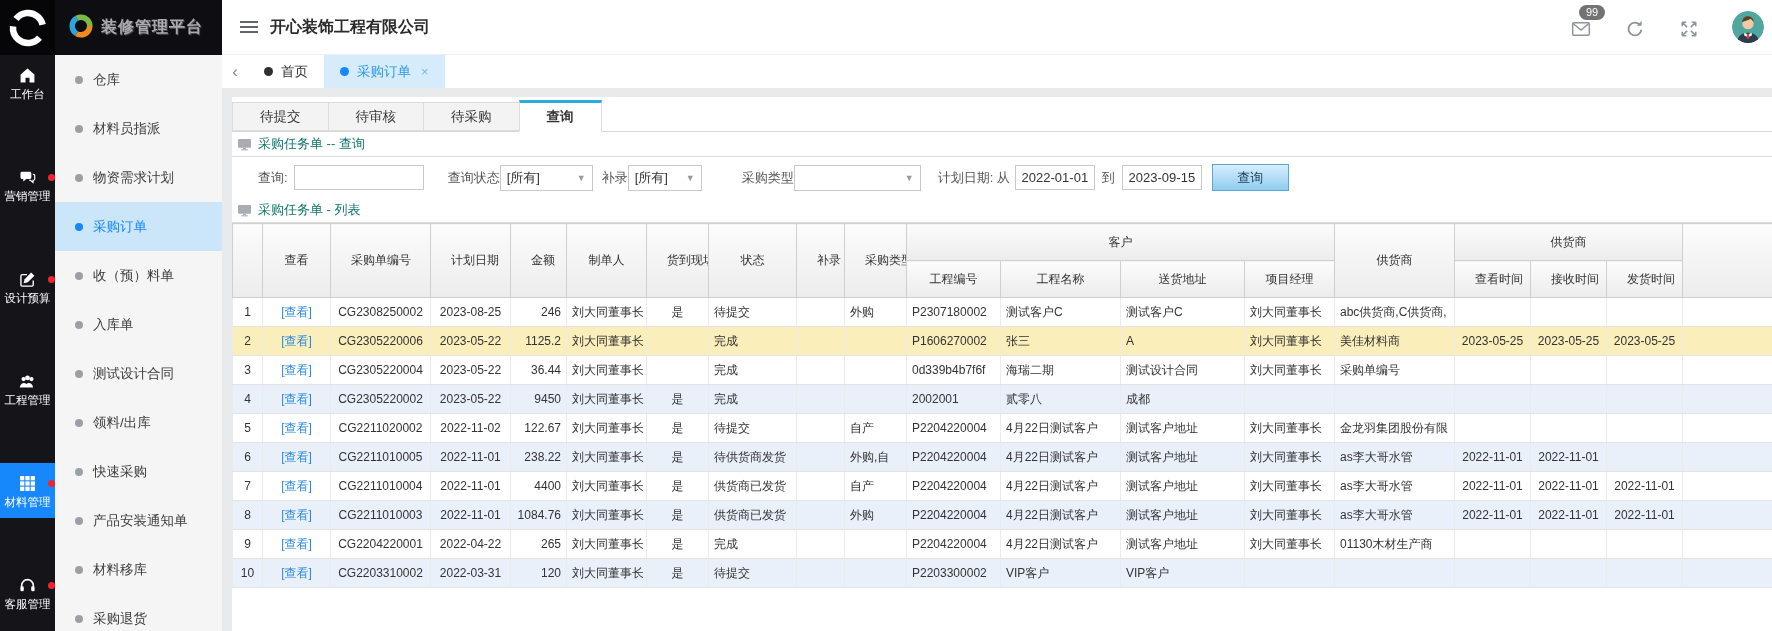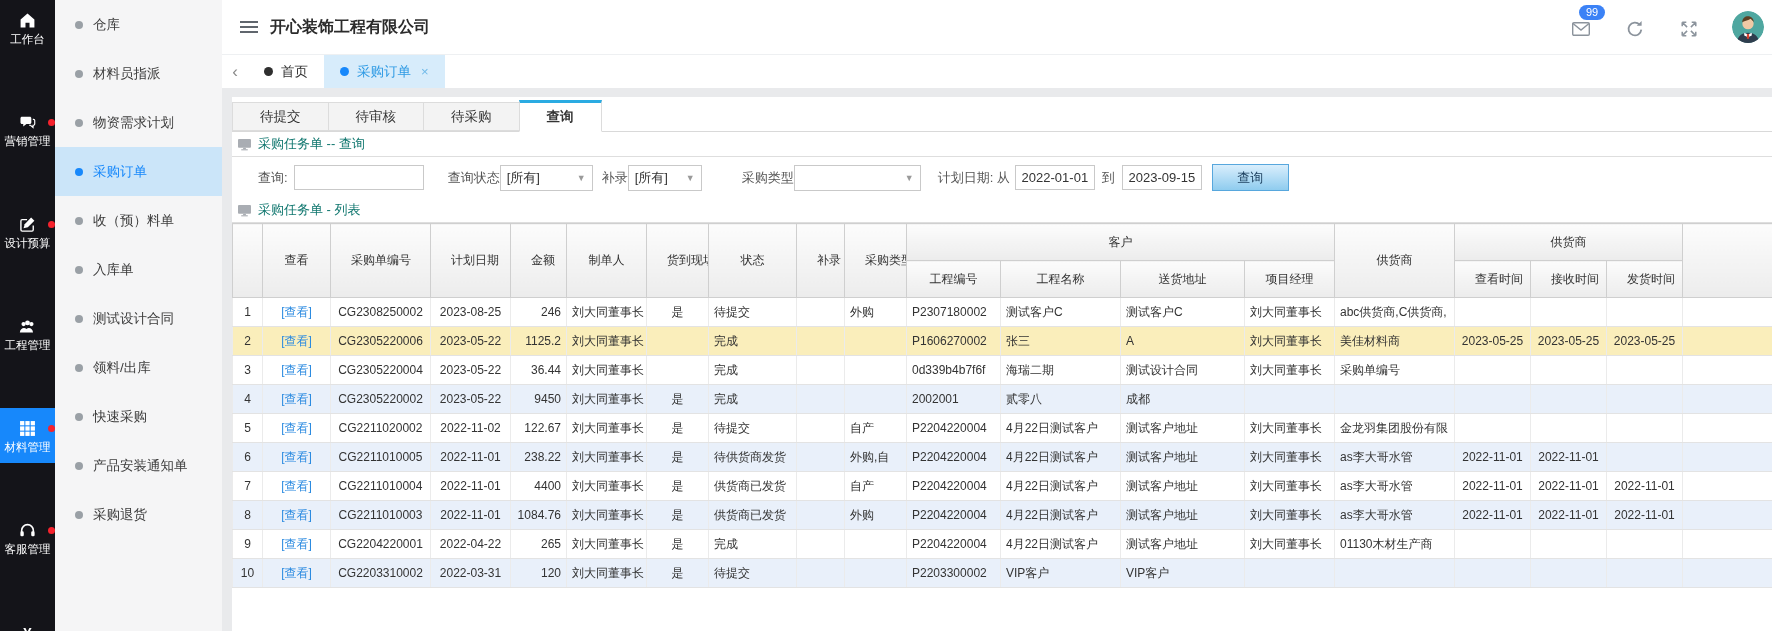--- a/index.html
+++ b/index.html
@@ -33,21 +33,21 @@
   
   .main { flex:1; display:flex; flex-direction:column; min-width:0; }
   .topbar { height:55px; background:#fff; display:flex; align-items:center; flex:0 0 55px;
     border-bottom:1px solid #eef0f2; }
   .hamburger { width:18px; height:14px; margin-left:18px; color:#60666d; flex:0 0 18px; cursor:pointer; }
   .hamburger svg { width:18px; height:14px; }
   .company { margin-left:12px; font-size:16px; font-weight:bold; color:#2b2b2b; }
   .topbar-right { margin-left:auto; display:flex; align-items:center; padding-right:8px; }
   .tb-icon { position:relative; width:20px; height:20px; color:#8b939c; margin-left:34px; cursor:pointer; }
   .tb-icon svg { width:18px; height:18px; display:block; margin-top:3px; }
-  .badge { position:absolute; top:-12px; left:7px; background:#3b82f6; color:#fff; font-size:11px;
+  .badge { position:absolute; top:-12px; left:7px; background:#737373; color:#fff; font-size:11px;
     padding:1px 7px; border-radius:9px; line-height:13px; }
   .avatar { width:32px; height:32px; border-radius:50%; overflow:hidden; margin-left:32px; cursor:pointer; flex:0 0 32px; }
   .avatar svg { width:32px; height:32px; display:block; }
 
   .tabstrip { height:33px; background:#fff; display:flex; align-items:stretch; flex:0 0 33px; }
   .tab-back { width:26px; display:flex; align-items:center; justify-content:center; color:#8a8a8a;
     font-size:17px; cursor:pointer; }
   .tab { display:flex; align-items:center; padding:0 16px; font-size:13.5px; color:#333; cursor:pointer; }
   .tab .tdot { width:9px; height:9px; border-radius:50%; background:#2f2f2f; margin-right:8px; }
   .tab.active { background:#d7ecfb; color:#2e9ae4; }
@@ -87,20 +87,35 @@
   tbody tr.hl { background:#faeebb; }
   td.c { text-align:center; } td.r { text-align:right; } td.l { text-align:left; }
   .view-link { color:#2a8ae0; text-decoration:none; cursor:pointer; }
 </style>
 </head>
 <body>
 
 <div class="app">
 
   <div class="left">
+    <div class="brandbar">
+      <div class="logo-box">
+        <svg width="40" height="40" viewBox="0 0 40 40">
+            <circle cx="20" cy="20" r="15" fill="none" stroke="#fff" stroke-width="6.5" stroke-dasharray="38 8 34 14" transform="rotate(40 20 20)"></circle>
+          </svg>
+      </div>
+      <span class="brand-mark">
+        <svg width="24" height="24" viewBox="0 0 26 26">
+          <circle cx="13" cy="13" r="9.5" fill="none" stroke="#f08c1e" stroke-width="6" stroke-dasharray="19.9 39.8"></circle>
+          <circle cx="13" cy="13" r="9.5" fill="none" stroke="#2ea3dd" stroke-width="6" stroke-dasharray="19.9 39.8" stroke-dashoffset="-19.9"></circle>
+          <circle cx="13" cy="13" r="9.5" fill="none" stroke="#79b944" stroke-width="6" stroke-dasharray="19.9 39.8" stroke-dashoffset="-39.8"></circle>
+        </svg>
+      </span>
+      <span class="brand-text">装修管理平台</span>
+    </div>
     <div class="left-body">
       <div class="rail" id="rail">
           <div class="rail-item">
             <span class="rail-icon">
               <svg viewBox="0 0 16 16">
                 <path d="M8 1.5 14.5 7v7.5h-4.6V10H6.1v4.5H1.5V7z"></path>
               </svg>
             </span>
             <span class="rail-label">工作台</span>
           </div>
@@ -224,20 +239,24 @@
             <span class="dot"></span>
             <span>领料/出库</span>
           </div>
           <div class="sub-item">
             <span class="dot"></span>
             <span>快速采购</span>
           </div>
           <div class="sub-item">
             <span class="dot"></span>
             <span>产品安装通知单</span>
+          </div>
+          <div class="sub-item">
+            <span class="dot"></span>
+            <span>材料移库</span>
           </div>
           <div class="sub-item">
             <span class="dot"></span>
             <span>采购退货</span>
           </div>
         </div>
     </div>
   </div>
 
   <div class="main">

